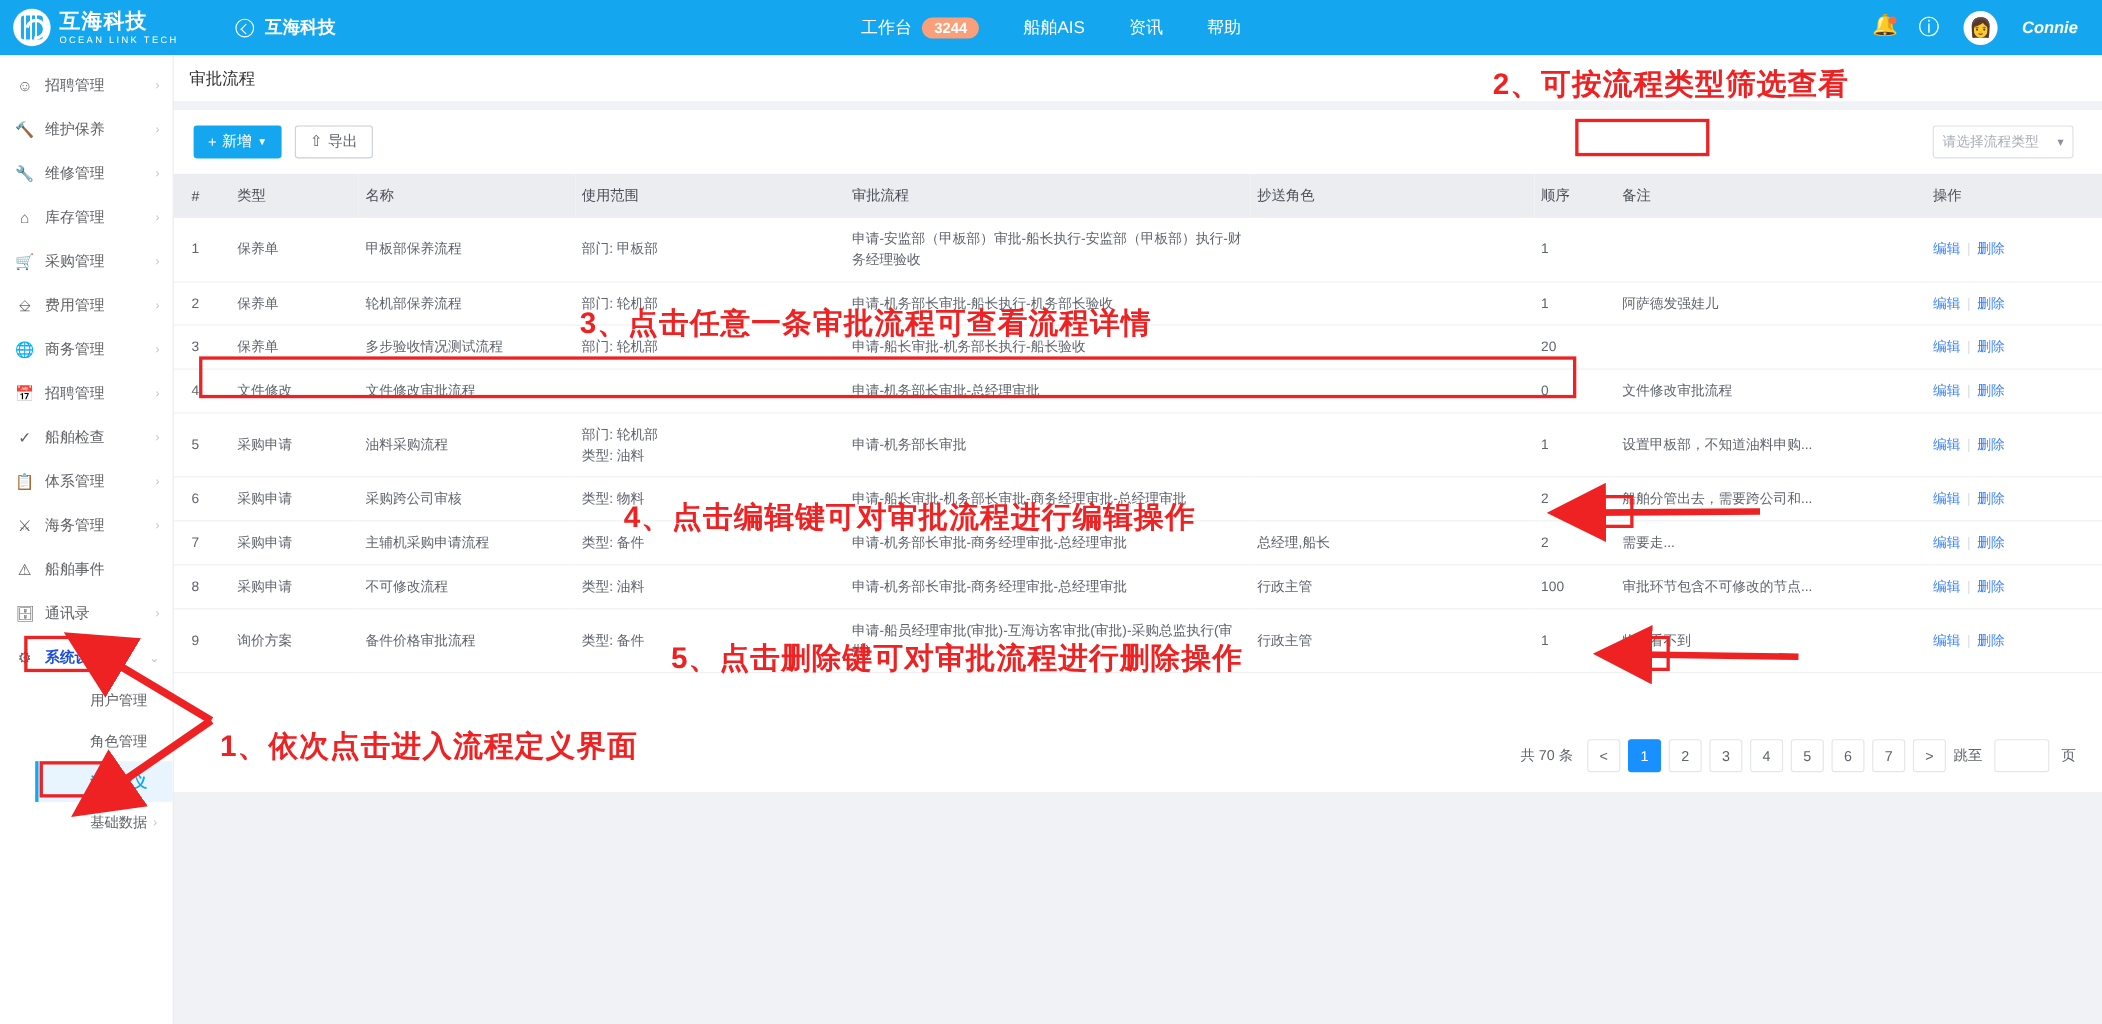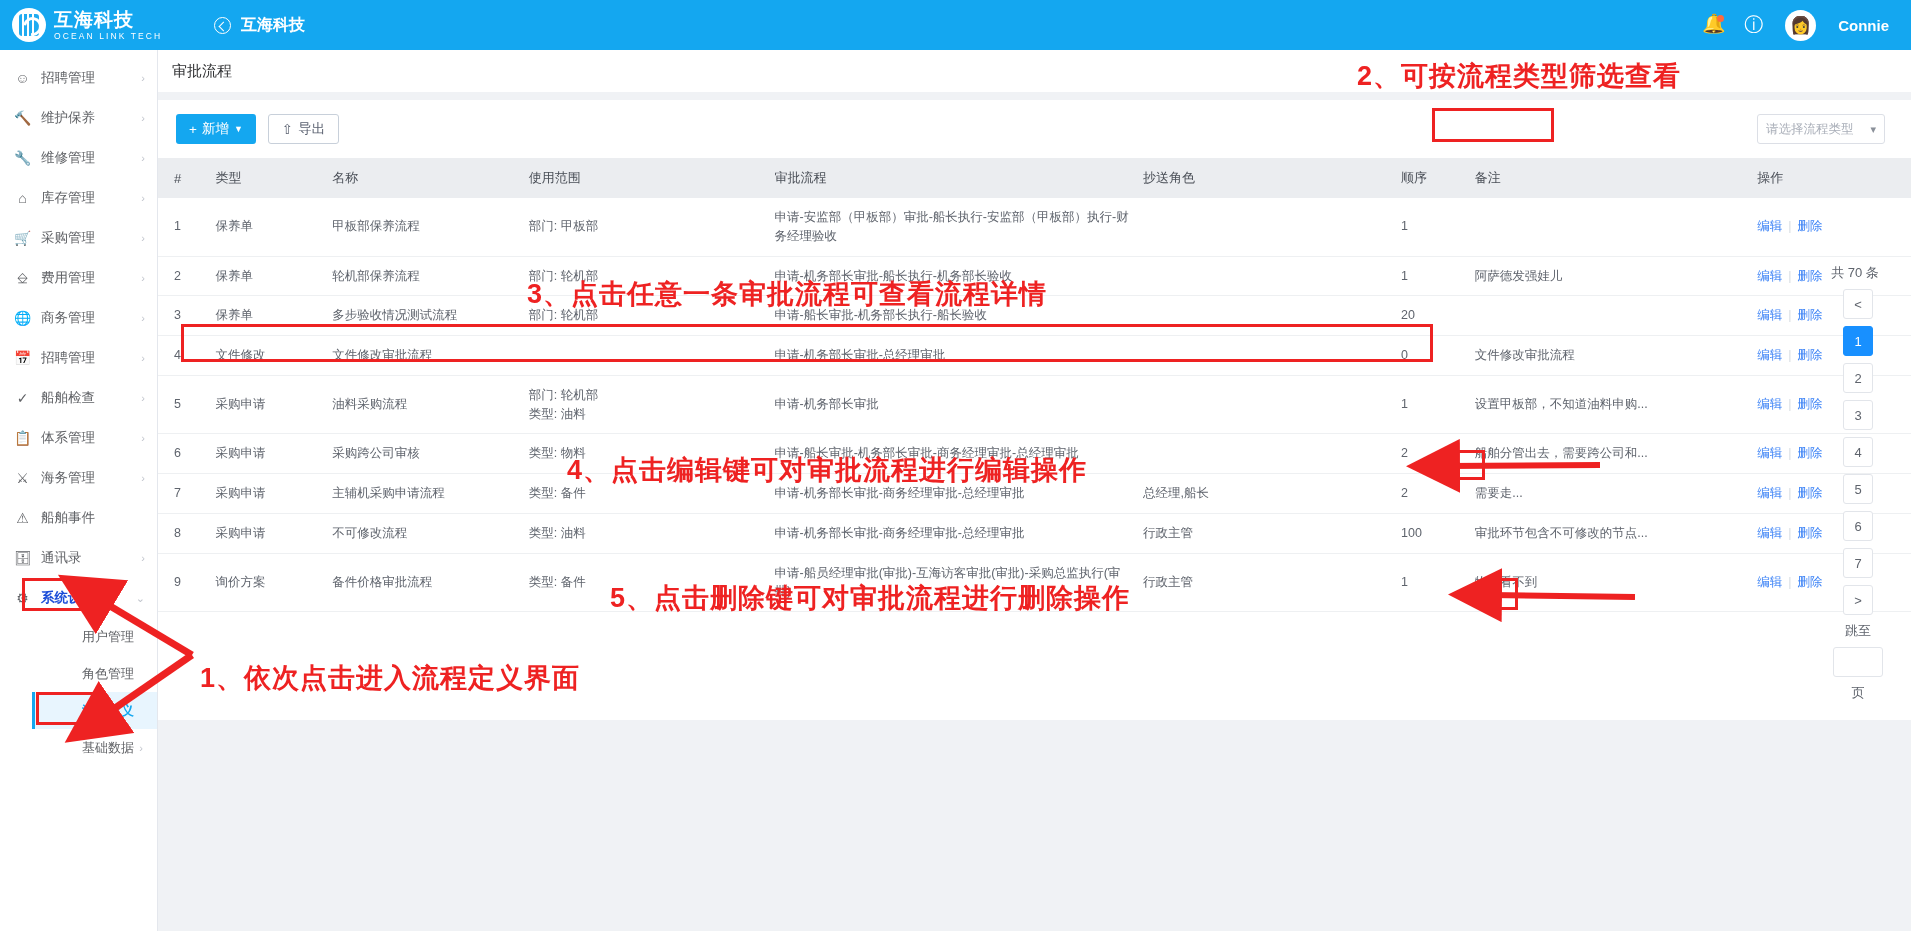--- a/index.html
+++ b/index.html
@@ -65,21 +65,21 @@
   .bell-dot {
     position: absolute; right: -2px; top: 1px; width: 7px; height: 7px;
     border-radius: 50%; background: #ff6a3d;
   }
   .help-ico { font-size: 19px; }
   .avatar {
     width: 31px; height: 31px; border-radius: 50%; background: #fff;
     display: flex; align-items: center; justify-content: center; font-size: 17px;
     overflow: hidden;
   }
-  .username { font-size: 15px; font-weight: bold; }
+  .username { font-size: 15px; font-weight: bold; font-style: italic; }
 
   
   .sidebar {
     position: absolute; top: 50px; left: 0; width: 158px; height: 881px;
     background: #fff; border-right: 1px solid #e4e7ed;
     overflow: hidden;
   }
   .menu-item {
     height: 40px; display: flex; align-items: center; padding: 0 12px 0 14px;
     font-size: 13.5px; color: #606266; gap: 10px; position: relative;
@@ -146,21 +146,21 @@
   .c-ord { width: 60px; }
   .c-note { width: 230px; }
   .c-act { width: 130px; }
   .op-link { color: #3b82f6; cursor: pointer; }
   .op-sep { color: #d8dde3; margin: 0 6px; }
   .nowrap-ell { overflow: hidden; text-overflow: ellipsis; white-space: nowrap; display: block; }
 
   
   .pager {
     position: absolute; right: 24px; bottom: 18px; display: flex; align-items: center;
-    gap: 7px; font-size: 13px; color: #5f646d; flex-direction: column;
+    gap: 7px; font-size: 13px; color: #5f646d;
   }
   .pg-total { margin-right: 6px; }
   .pg-btn {
     min-width: 30px; height: 30px; border: 1px solid #e2e5ea; background: #fff;
     border-radius: 3px; display: flex; align-items: center; justify-content: center;
     font-size: 13px; color: #5f646d; cursor: pointer; padding: 0 6px;
   }
   .pg-btn.cur { background: #1890ff; border-color: #1890ff; color: #fff; }
   .pg-jump-input {
     width: 50px; height: 30px; border: 1px solid #e2e5ea; border-radius: 3px;
@@ -183,20 +183,35 @@
       <div class="brand-cn">互海科技</div>
       <div class="brand-en">OCEAN LINK TECH</div>
     </div>
   </div>
 
   <div class="back-group">
     <div class="back-circle"></div>
     <div class="back-title">互海科技</div>
   </div>
 
+  <div class="nav-center">
+    <div class="nav-item">
+      <span>工作台</span>
+      <span class="nav-badge">3244</span>
+    </div>
+    <div class="nav-item">
+      <span>船舶AIS</span>
+    </div>
+    <div class="nav-item">
+      <span>资讯</span>
+    </div>
+    <div class="nav-item">
+      <span>帮助</span>
+    </div>
+  </div>
 
   <div class="top-right">
     <div class="bell">
       <span class="bell-ico">🔔</span>
       <span class="bell-dot"></span>
     </div>
     <div class="help-ico">ⓘ</div>
     <div class="avatar">👩</div>
     <div class="username">Connie</div>
   </div>

